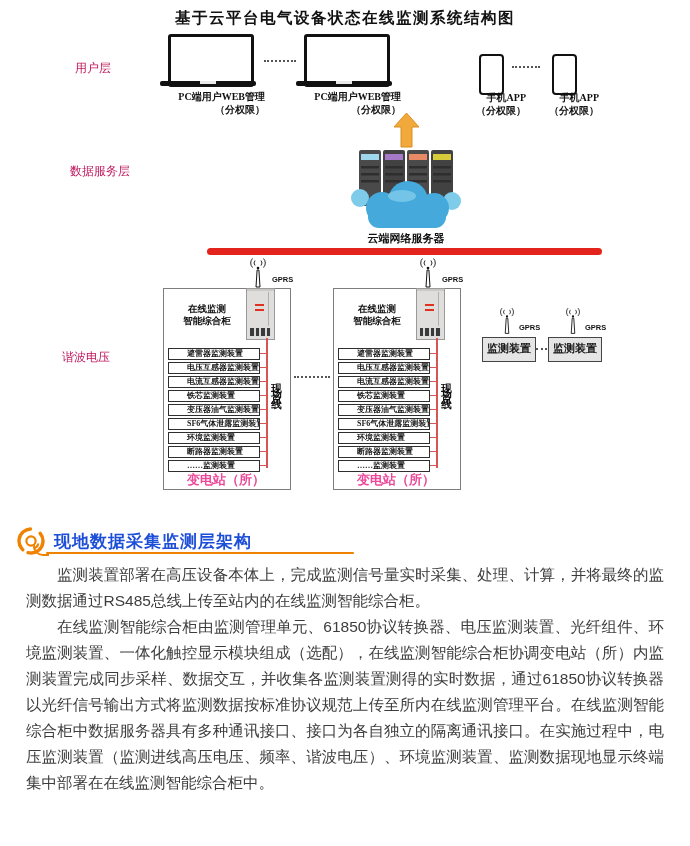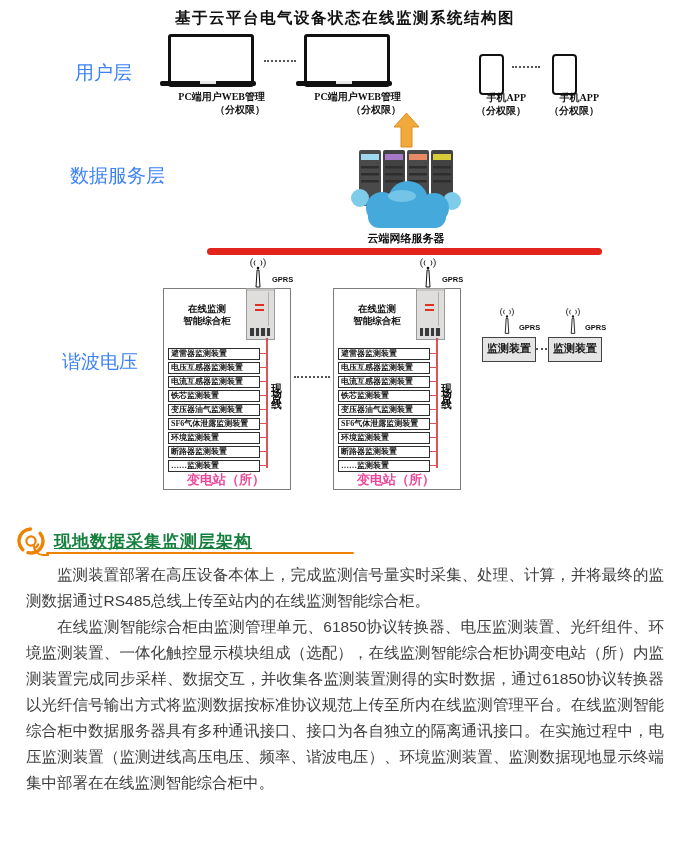--- a/index.html
+++ b/index.html
@@ -3,21 +3,21 @@
 <meta charset="utf-8">
 <style>
   html,body{margin:0;padding:0;background:#fff;}
   .page{position:relative;width:690px;height:846px;background:#ffffff;overflow:hidden;
         font-family:"Liberation Sans",sans-serif;color:#1a1a1a;}
   .abs{position:absolute;}
   .kai{font-family:"Liberation Serif",serif;font-weight:bold;}
 
   
   .dg-title{left:0;right:0;top:8px;text-align:center;font-size:15.5px;letter-spacing:1.5px;color:#111;}
-  .layer-label{font-size:19px;color:#3b82f6;}
+  .layer-label{font-size:12px;color:#be185d;}
 
   .laptop-screen{width:80px;height:47px;border:3px solid #111;border-radius:3px;background:#fff;}
   .laptop-base{height:5px;background:#111;border-radius:2px;}
   .laptop-base::after{content:"";position:absolute;left:50%;top:0;width:16px;height:2.5px;margin-left:-8px;background:#e8e8e8;}
   .dev-label{text-align:right;font-size:10px;line-height:12.5px;color:#111;}
   .phone{width:21px;height:37px;border:2.5px solid #111;border-radius:4px;background:#fff;}
 
   .dots{border-top:2.5px dotted #555;}
 
   .red-bus{height:7px;background:#e3241c;border-radius:4px;}
@@ -26,31 +26,31 @@
   .cab-label{font-size:9.5px;line-height:12px;text-align:center;color:#111;}
   .cabinet{background:#dfdedc;border:1px solid #9a9a9a;box-shadow:inset 0 2px 0 #c9c8c6;}
   .cab-led{position:absolute;left:8px;top:15px;width:9px;height:8px;
            background:repeating-linear-gradient(to bottom,#e03020 0 2px,rgba(0,0,0,0) 2px 5px);}
   .cab-vents{position:absolute;left:3px;bottom:3px;right:3px;height:8px;
            background:repeating-linear-gradient(to right,#3a3a3a 0 3.5px,#d8d8d8 3.5px 5.5px);}
   .cab-door{position:absolute;right:5px;top:3px;bottom:13px;width:1px;background:#b2b1ae;}
 
   .dev-col{display:flex;flex-direction:column;gap:2.5px;width:92px;}
   .drow{height:11.5px;border:1px solid #2e2e2e;background:#fff;box-sizing:border-box;
-        font-size:8px;line-height:9px;font-weight:bold;padding-left:2px;white-space:nowrap;overflow:hidden;
+        font-size:8px;line-height:9px;font-weight:bold;padding-left:18px;white-space:nowrap;overflow:hidden;
         font-family:"Liberation Serif",serif;}
   .vline{width:1.5px;background:#d85555;}
   .stubs{background:repeating-linear-gradient(to bottom,#d85555 0 1.2px,rgba(0,0,0,0) 1.2px 14px);}
   .fieldbus{writing-mode:vertical-rl;text-orientation:upright;font-size:10.5px;letter-spacing:5px;color:#111;}
   .substation-label{font-size:13px;text-align:center;color:#ec4899;}
   .mon-box{border:1px solid #444;background:#e5e5e5;text-align:center;font-size:11px;line-height:21px;}
   .gprs{font-size:7.5px;font-weight:bold;color:#111;font-family:"Liberation Sans",sans-serif;}
 
   
-  .sec-heading{font-size:17px;font-weight:bold;color:#15803d;letter-spacing:1px;text-decoration:underline;}
+  .sec-heading{font-size:17px;font-weight:bold;color:#1d4ed8;letter-spacing:1px;}
   .sec-underline{height:2.5px;background:#ef8200;border-radius:2px;}
   .sec-swoosh{width:14px;height:9px;border-left:2.5px solid #ef8200;border-bottom:2.5px solid #ef8200;
               border-bottom-left-radius:10px;}
   .body-text{left:26px;right:26px;top:562px;}
   .body-text p{margin:0;text-indent:2em;font-size:15.5px;line-height:26px;text-align:justify;color:#3d3d3d;}
 </style>
 </head>
 <body>
 
 <div class="page">

